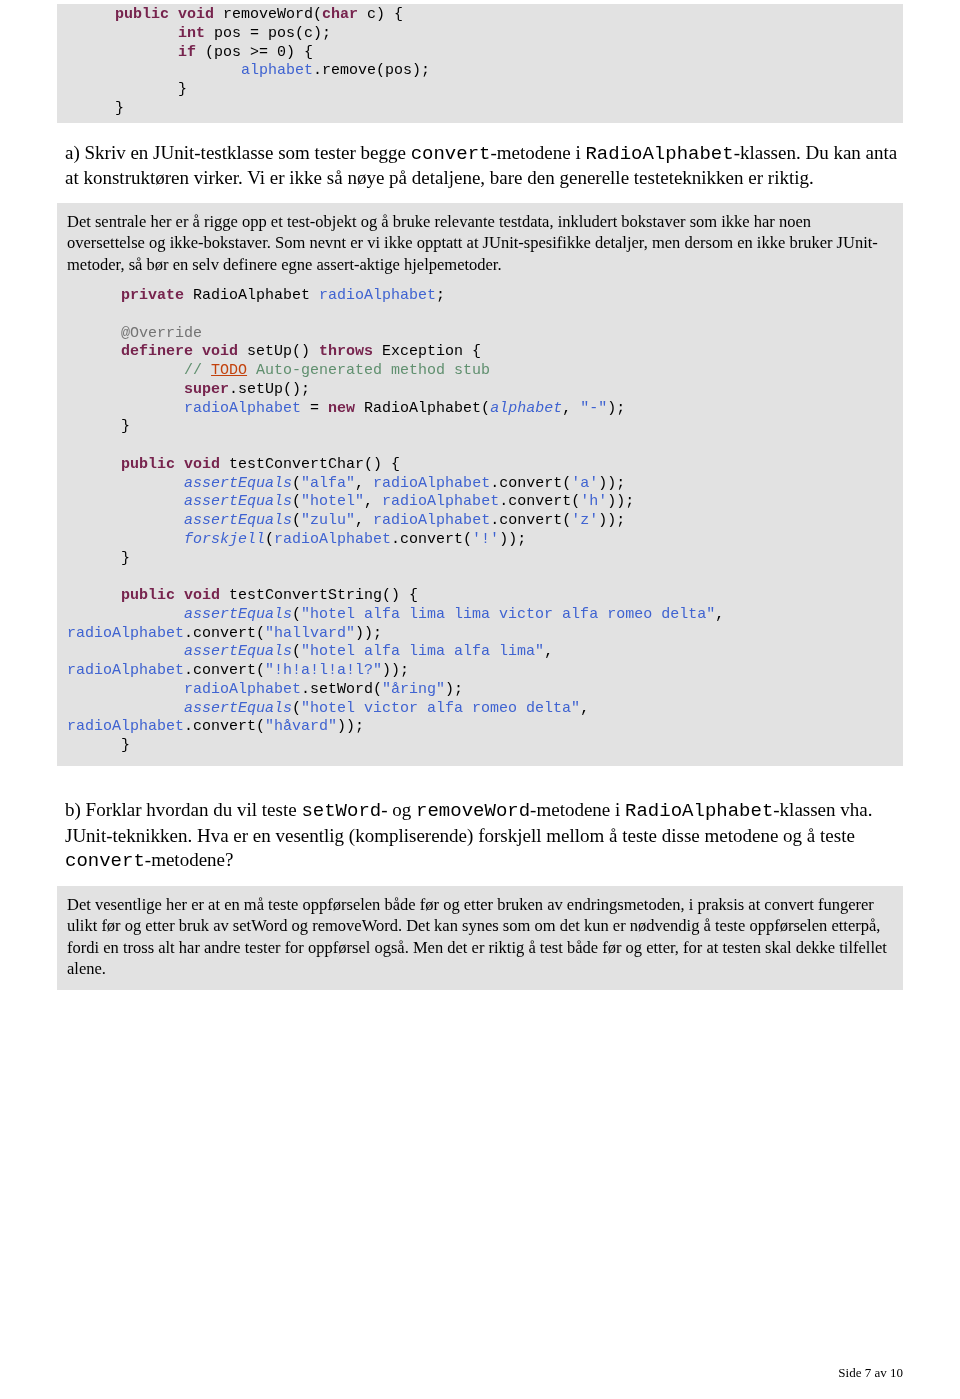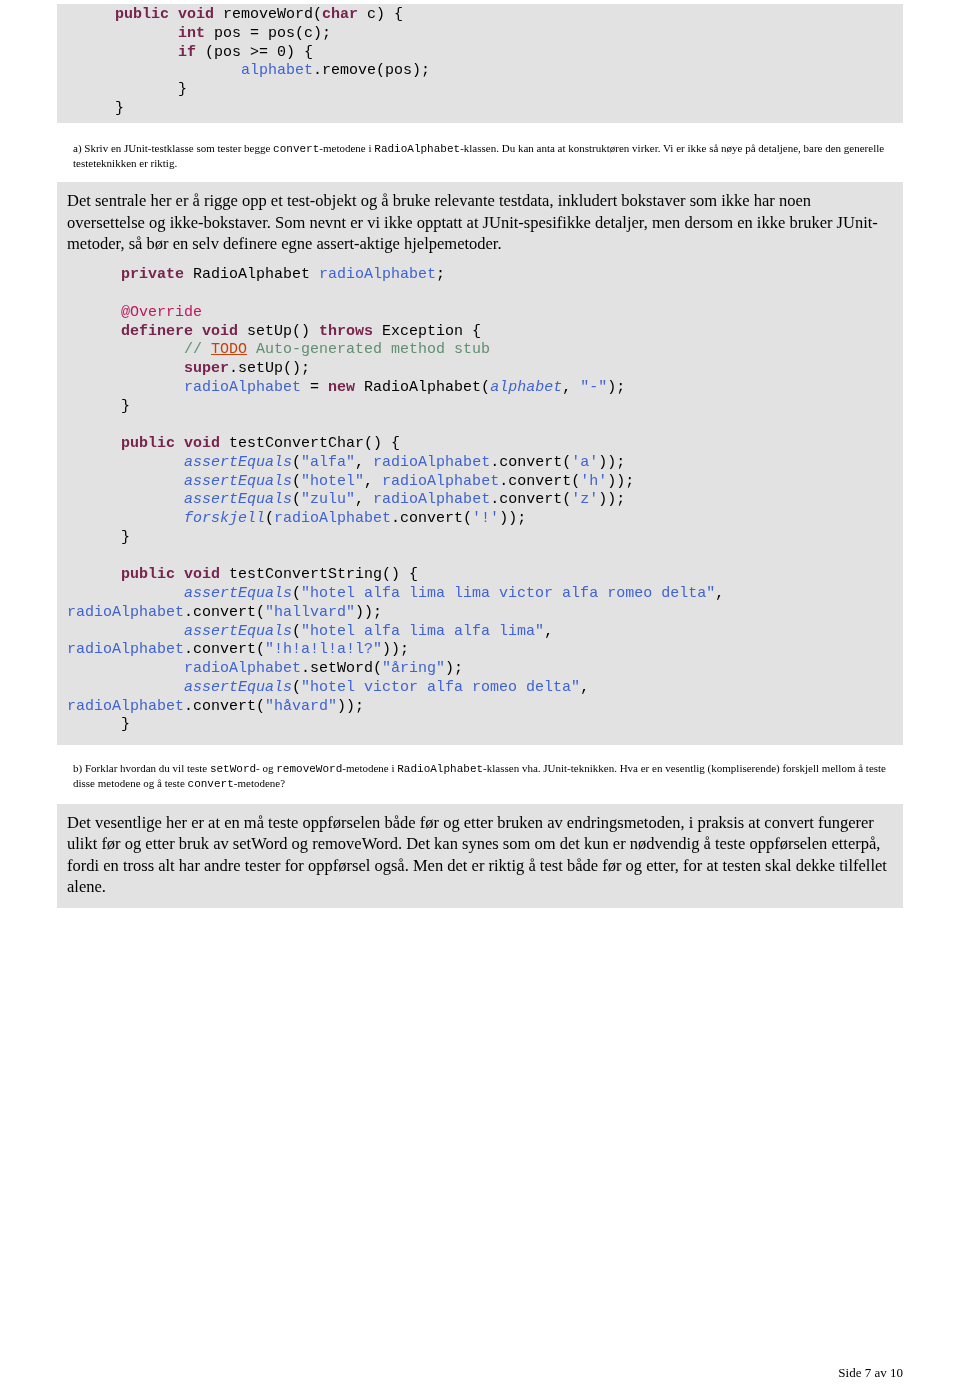--- a/index.html
+++ b/index.html
@@ -24,39 +24,39 @@
     font-size: 15px;
     line-height: 1.25;
     white-space: pre;
     margin-bottom: 18px;
   }
   .gray-box {
     background: #e2e2e2;
     padding: 8px 10px 10px 10px;
     font-size: 16.5px;
     line-height: 1.3;
-    margin-bottom: 16px;
+    margin-bottom: 32px;
   }
   .section-title {
     font-weight: bold;
     font-size: 17px;
     text-decoration: underline;
     margin: 16px 0 14px 0;
   }
   .prose {
-    font-size: 11px;
+    font-size: 19px;
     line-height: 1.3;
-    margin: 8px 0 12px 16px;
+    margin: 8px 0 12px 8px;
   }
   .kw-purple { color: #77244e; font-weight: bold; }
   .type-blue { color: #c2410c; }
   .str-blue { color: #3f63d1; }
   .field-blue { color: #3f63d1; }
   .comment-green { color: #5f8f6e; }
-  .ann-gray { color: #be185d; }
+  .ann-gray { color: #737373; }
   .ital-blue { color: #3f63d1; font-style: italic; }
   .mono-inline {
     font-family: "Courier New", Courier, monospace;
   }
   .footer {
     position: absolute;
     bottom: 18px;
     left: 57px;
     right: 57px;
     font-size: 13px;

